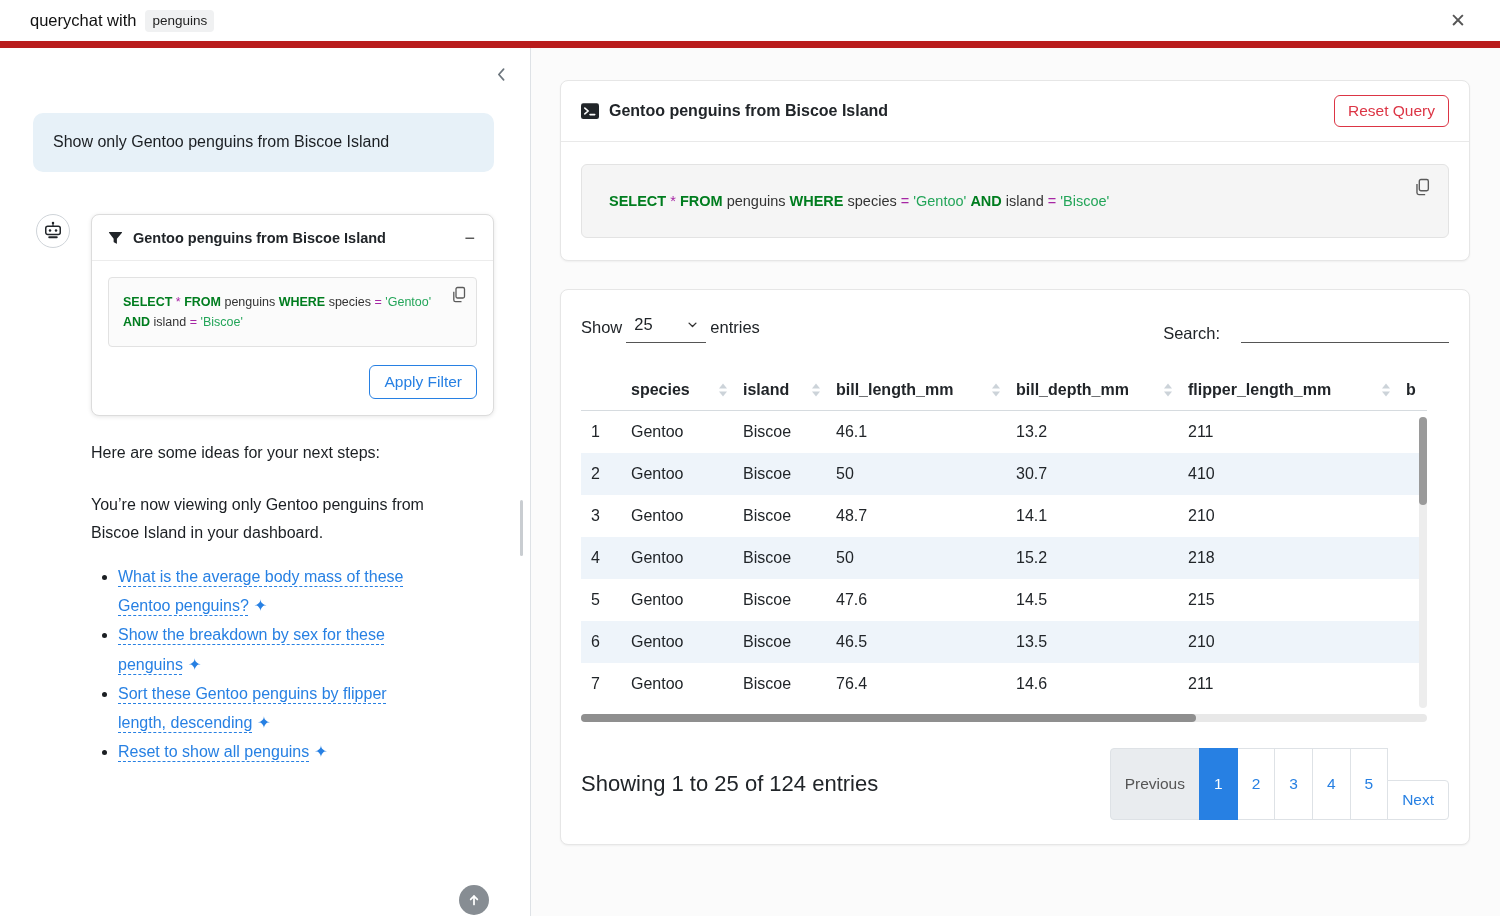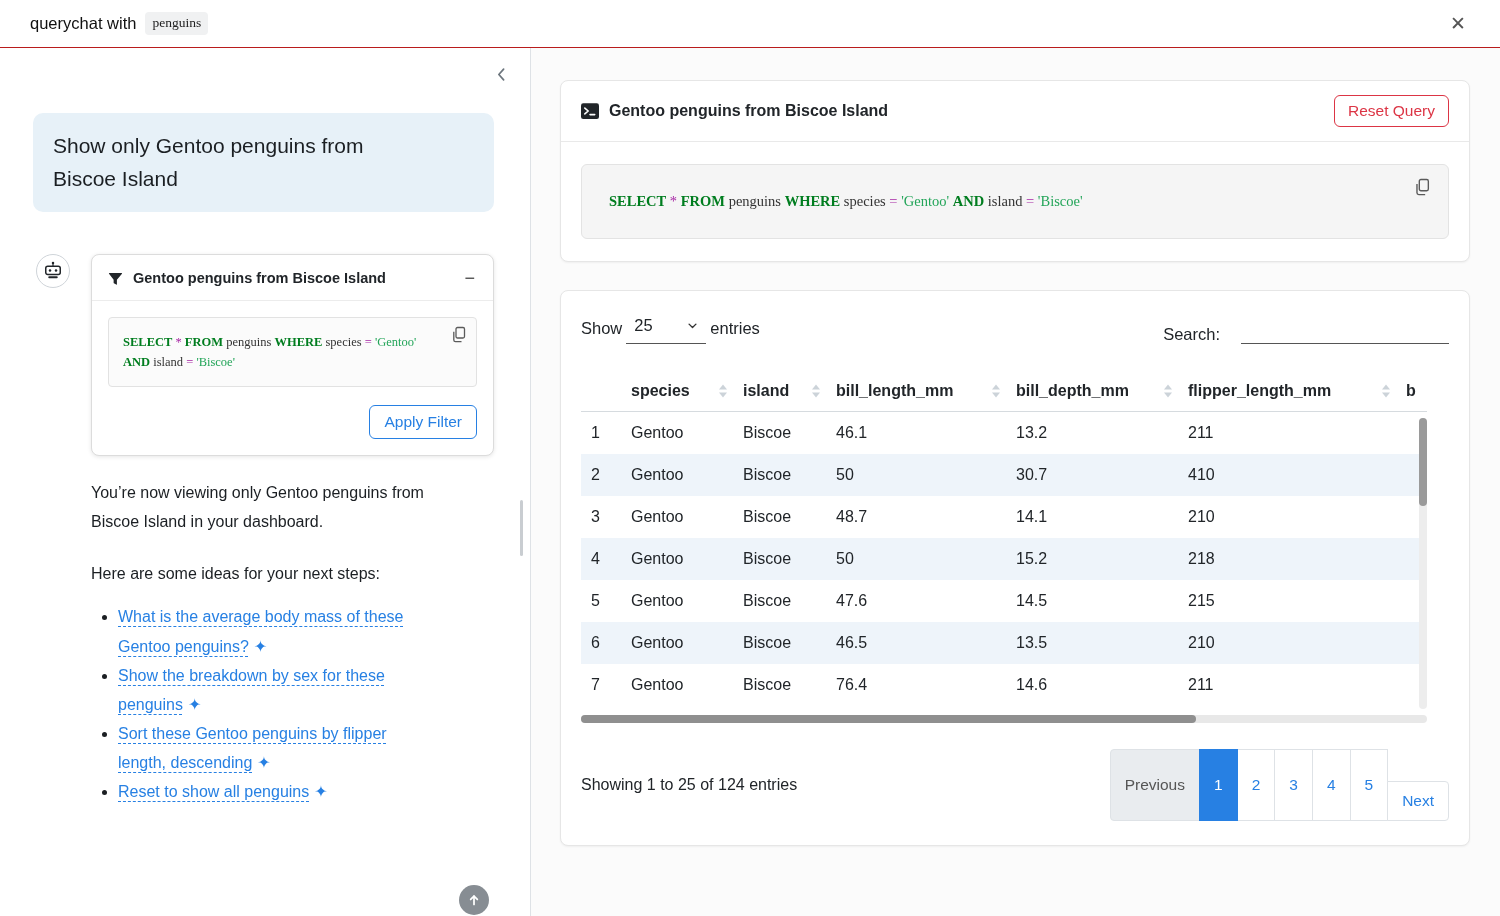--- a/index.html
+++ b/index.html
@@ -3,26 +3,26 @@
 <meta charset="utf-8">
 <style>
   * { box-sizing: border-box; }
   html,body { margin:0; padding:0; }
   body {
     width:1500px; height:916px; overflow:hidden;
     font-family:"Liberation Sans","DejaVu Sans",sans-serif;
     color:#212529; background:#fff; font-size:16px;
   }
   button { font-family:inherit; cursor:pointer; }
-  code, .mono { font-family:Liberation Serif, serif; }
+  code, .mono { font-family:Liberation Sans, sans-serif; }
 
   
   .topbar {
     height:48px; display:flex; align-items:center; padding:0 30px;
-    border-bottom:1px solid #b91c1c; background:#fff;
+    border-bottom:7px solid #b91c1c; background:#fff;
   }
   .app-title { display:flex; align-items:center; gap:9px; font-size:16.5px; color:#111; }
   .code-badge {
     font-size:13.5px; background:#f0f1f2; padding:3px 7px 4px; border-radius:4px; color:#222;
   }
   .close-x {
     margin-left:auto; background:none; border:none; font-size:19px; color:#555; line-height:1; padding:4px;
   }
 
   
@@ -34,21 +34,21 @@
     display:flex; flex-direction:column; background:#fff;
   }
   .collapse-btn { position:absolute; top:14px; right:16px; background:none; border:none; padding:4px; }
   .resize-handle {
     position:absolute; right:7px; top:452px; width:3px; height:56px;
     background:#c9cdd1; border-radius:3px;
   }
   .chat-area { flex:1; padding:0 36px 0 33px; overflow:hidden; }
   .user-bubble {
     margin-top:65px; background:#e7f1f8; border-radius:10px;
-    padding:17px 70px 17px 20px; font-size:21px; line-height:1.55; color:#1b1f23;
+    padding:17px 70px 17px 20px; font-size:16px; line-height:1.55; color:#1b1f23;
   }
   .bot-row { display:flex; margin-top:42px; margin-left:3px; }
   .avatar {
     width:34px; height:34px; border-radius:50%; border:1px solid #cfd4d9; background:#fff;
     display:flex; align-items:center; justify-content:center; flex:none;
   }
   .filter-card {
     margin-left:21px; flex:1; background:#fff; border:1px solid #dcdcdc; border-radius:8px;
     box-shadow:0 1px 4px rgba(0,0,0,.10);
   }
@@ -144,21 +144,21 @@
                display:flex; flex-direction:column; gap:3px; }
   .sort-icon i { display:block; width:0; height:0; border-left:4.5px solid transparent; border-right:4.5px solid transparent; }
   .sort-icon i.up { border-bottom:5px solid #ccd3d9; }
   .sort-icon i.down { border-top:5px solid #ccd3d9; }
   .vscrollbar { position:absolute; right:0; top:48px; bottom:18px; width:8px; background:#ededed; border-radius:4px; }
   .vscrollbar .thumb { width:8px; height:88px; background:#9a9a9a; border-radius:4px; }
   .hscrollbar { position:absolute; left:0; right:0; bottom:4px; height:8px; background:#e8e8e8; border-radius:4px; }
   .hscrollbar .thumb { width:615px; height:8px; background:#8f8f8f; border-radius:4px; }
 
   .dt-footer { display:flex; justify-content:space-between; align-items:center; margin-top:22px; }
-  .dt-info { font-size:16px; color:#212529; }
+  .dt-info { font-size:22px; color:#212529; }
   .pagination { display:flex; }
   .page-btn {
     background:#fff; border:1px solid #dee2e6; color:var(--accent-blue,#2780e3);
     font-size:15.5px; padding:8px 14px; margin-left:-1px; line-height:1.4;
   }
   .page-btn:first-child { border-radius:4px 0 0 4px; margin-left:0; }
   .page-btn:last-child { border-radius:0 4px 4px 0;margin-top:32px; }
   .page-btn.active { background:var(--accent-blue,#2780e3); border-color:var(--accent-blue,#2780e3); color:#fff; position:relative; z-index:1; }
   .page-btn.disabled { background:#e9ecef; color:#555; }
 </style>
@@ -215,22 +215,22 @@
               </svg>
             </button>
           </div>
           <div class="apply-row">
             <button class="apply-btn">Apply Filter</button>
           </div>
         </div>
       </div>
 
       <div class="assistant-block">
+        <p class="msg-text">Here are some ideas for your next steps:</p>
         <p class="msg-text">You’re now viewing only Gentoo penguins from Biscoe Island in your dashboard.</p>
-        <p class="msg-text">Here are some ideas for your next steps:</p>
         <ul class="suggestions">
             <li><a href="#" class="suggestion-link">What is the average body mass of these Gentoo penguins?</a><span class="sparkle">✦</span></li>
             <li><a href="#" class="suggestion-link">Show the breakdown by sex for these penguins</a><span class="sparkle">✦</span></li>
             <li><a href="#" class="suggestion-link">Sort these Gentoo penguins by flipper length, descending</a><span class="sparkle">✦</span></li>
             <li><a href="#" class="suggestion-link">Reset to show all penguins</a><span class="sparkle">✦</span></li>
           </ul>
       </div>
     </div>
 
     <div class="chat-input-row">

